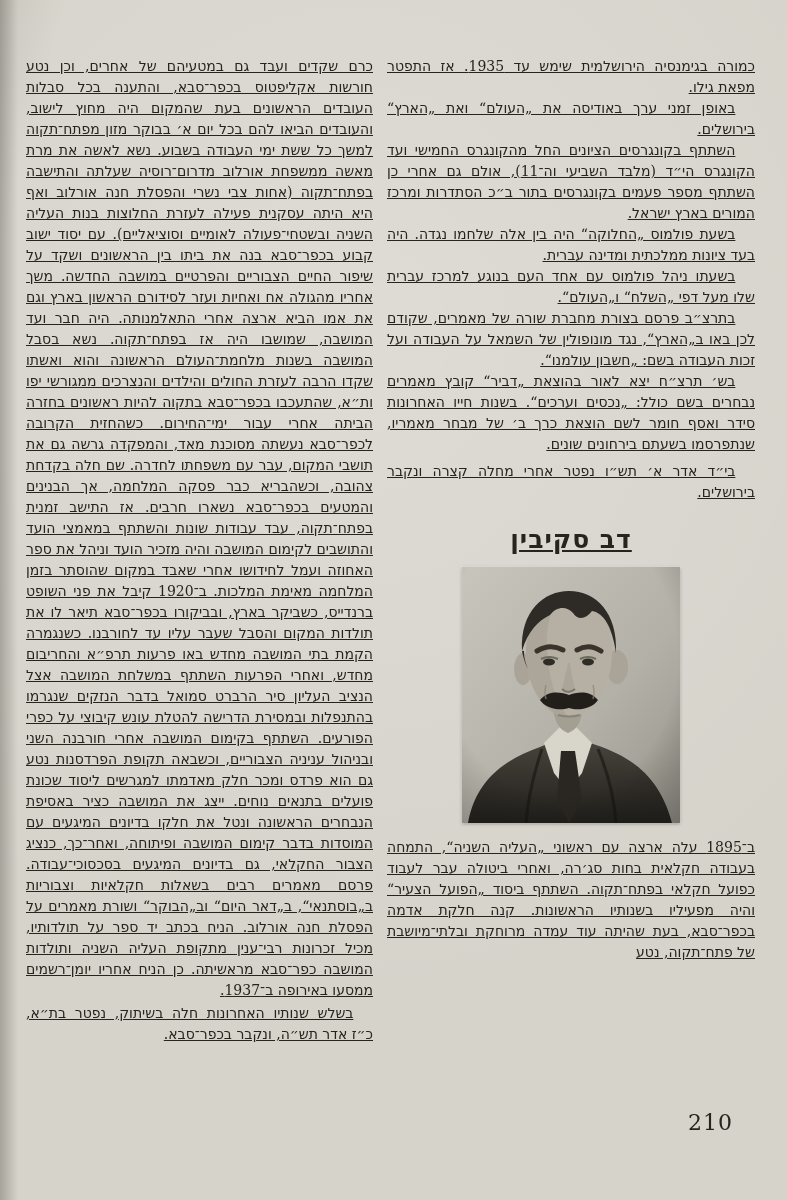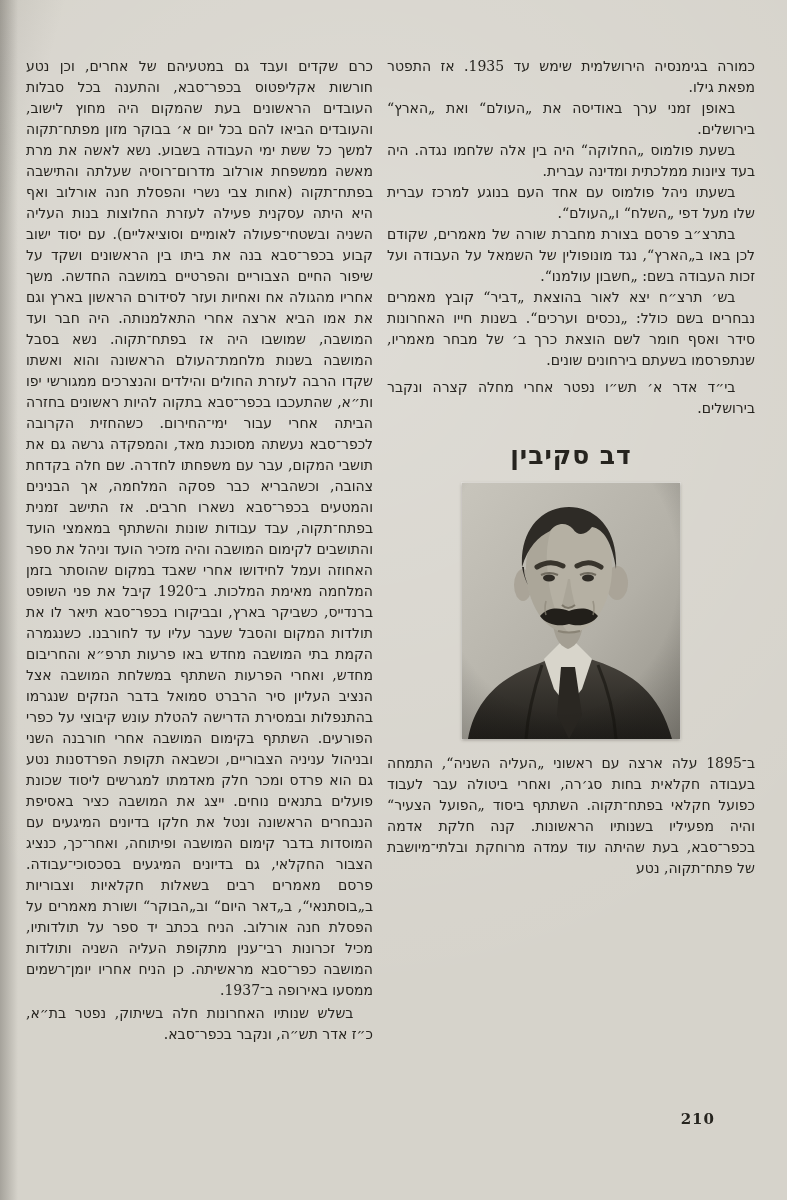--- a/index.html
+++ b/index.html
@@ -18,55 +18,56 @@
     padding:56px 32px 0 26px;
   }
   .page::before{
     content:"";position:absolute;left:0;top:0;bottom:0;width:18px;
     background:linear-gradient(to right, rgba(55,52,45,0.30), rgba(55,52,45,0));
     pointer-events:none;
   }
   .columns{
     display:flex;flex-direction:row;gap:14px;direction:rtl;
   }
-  .col{font-size:14px;line-height:21px;text-align:justify;}
+  .col{font-size:14px;line-height:21px;text-align:justify;text-decoration:underline;}
   .col-right{width:368px;}
   .col-left{width:347px;}
   .para{margin:0;text-indent:1.4em;}
   .para.no-indent{text-indent:0;}
   .para.space-above-sm{margin-top:6px;}
   .para.space-above-md{margin-top:2px;}
   .entry-heading{
     margin:24px 0 0 0;
     font-size:25px;line-height:26px;
     font-weight:bold;text-align:center;letter-spacing:1px;
   }
   .portrait{
     margin:14px auto 14px auto;
     width:218px;height:256px;
     box-shadow:0 1px 3px rgba(40,38,32,0.35), 0 0 0 1px rgba(255,255,255,0.25);
     background:#b0ada4;
   }
   .portrait svg{display:block;width:218px;height:256px;}
   .page-number{
     position:absolute;
-    top:1110px;right:72px;
-    font-size:15px;font-weight:bold;letter-spacing:1px;
+    top:1110px;right:54px;
+    font-size:22px;font-weight:normal;letter-spacing:1px;
     direction:ltr;
   }
 </style>
 </head>
 <body>
 
 <div class="page">
   <div class="columns">
 
     <div class="col col-right">
       <p class="para no-indent">כמורה בגימנסיה הירושלמית שימש עד 1935. אז התפטר מפאת גילו.</p>
       <p class="para">באופן זמני ערך באודיסה את „העולם“ ואת „הארץ“ בירושלים.</p>
+      <p class="para">השתתף בקונגרסים הציונים החל מהקונגרס החמישי ועד הקונגרס הי״ד (מלבד השביעי וה־11), אולם גם אחרי כן השתתף מספר פעמים בקונגרסים בתור ב״כ הסתדרות ומרכז המורים בארץ ישראל.</p>
       <p class="para">בשעת פולמוס „החלוקה“ היה בין אלה שלחמו נגדה. היה בעד ציונות ממלכתית ומדינה עברית.</p>
       <p class="para">בשעתו ניהל פולמוס עם אחד העם בנוגע למרכז עברית שלו מעל דפי „השלח“ ו„העולם“.</p>
       <p class="para">בתרצ״ב פרסם בצורת מחברת שורה של מאמרים, שקודם לכן באו ב„הארץ“, נגד מונופולין של השמאל על העבודה ועל זכות העבודה בשם: „חשבון עולמנו“.</p>
       <p class="para">בש׳ תרצ״ח יצא לאור בהוצאת „דביר“ קובץ מאמרים נבחרים בשם כולל: „נכסים וערכים“. בשנות חייו האחרונות סידר ואסף חומר לשם הוצאת כרך ב׳ של מבחר מאמריו, שנתפרסמו בשעתם בירחונים שונים.</p>
       <p class="para space-above-sm">בי״ד אדר א׳ תש״ו נפטר אחרי מחלה קצרה ונקבר בירושלים.</p>
 
       <h2 class="entry-heading">דב סקיבין</h2>
 
 
       <figure class="portrait">

